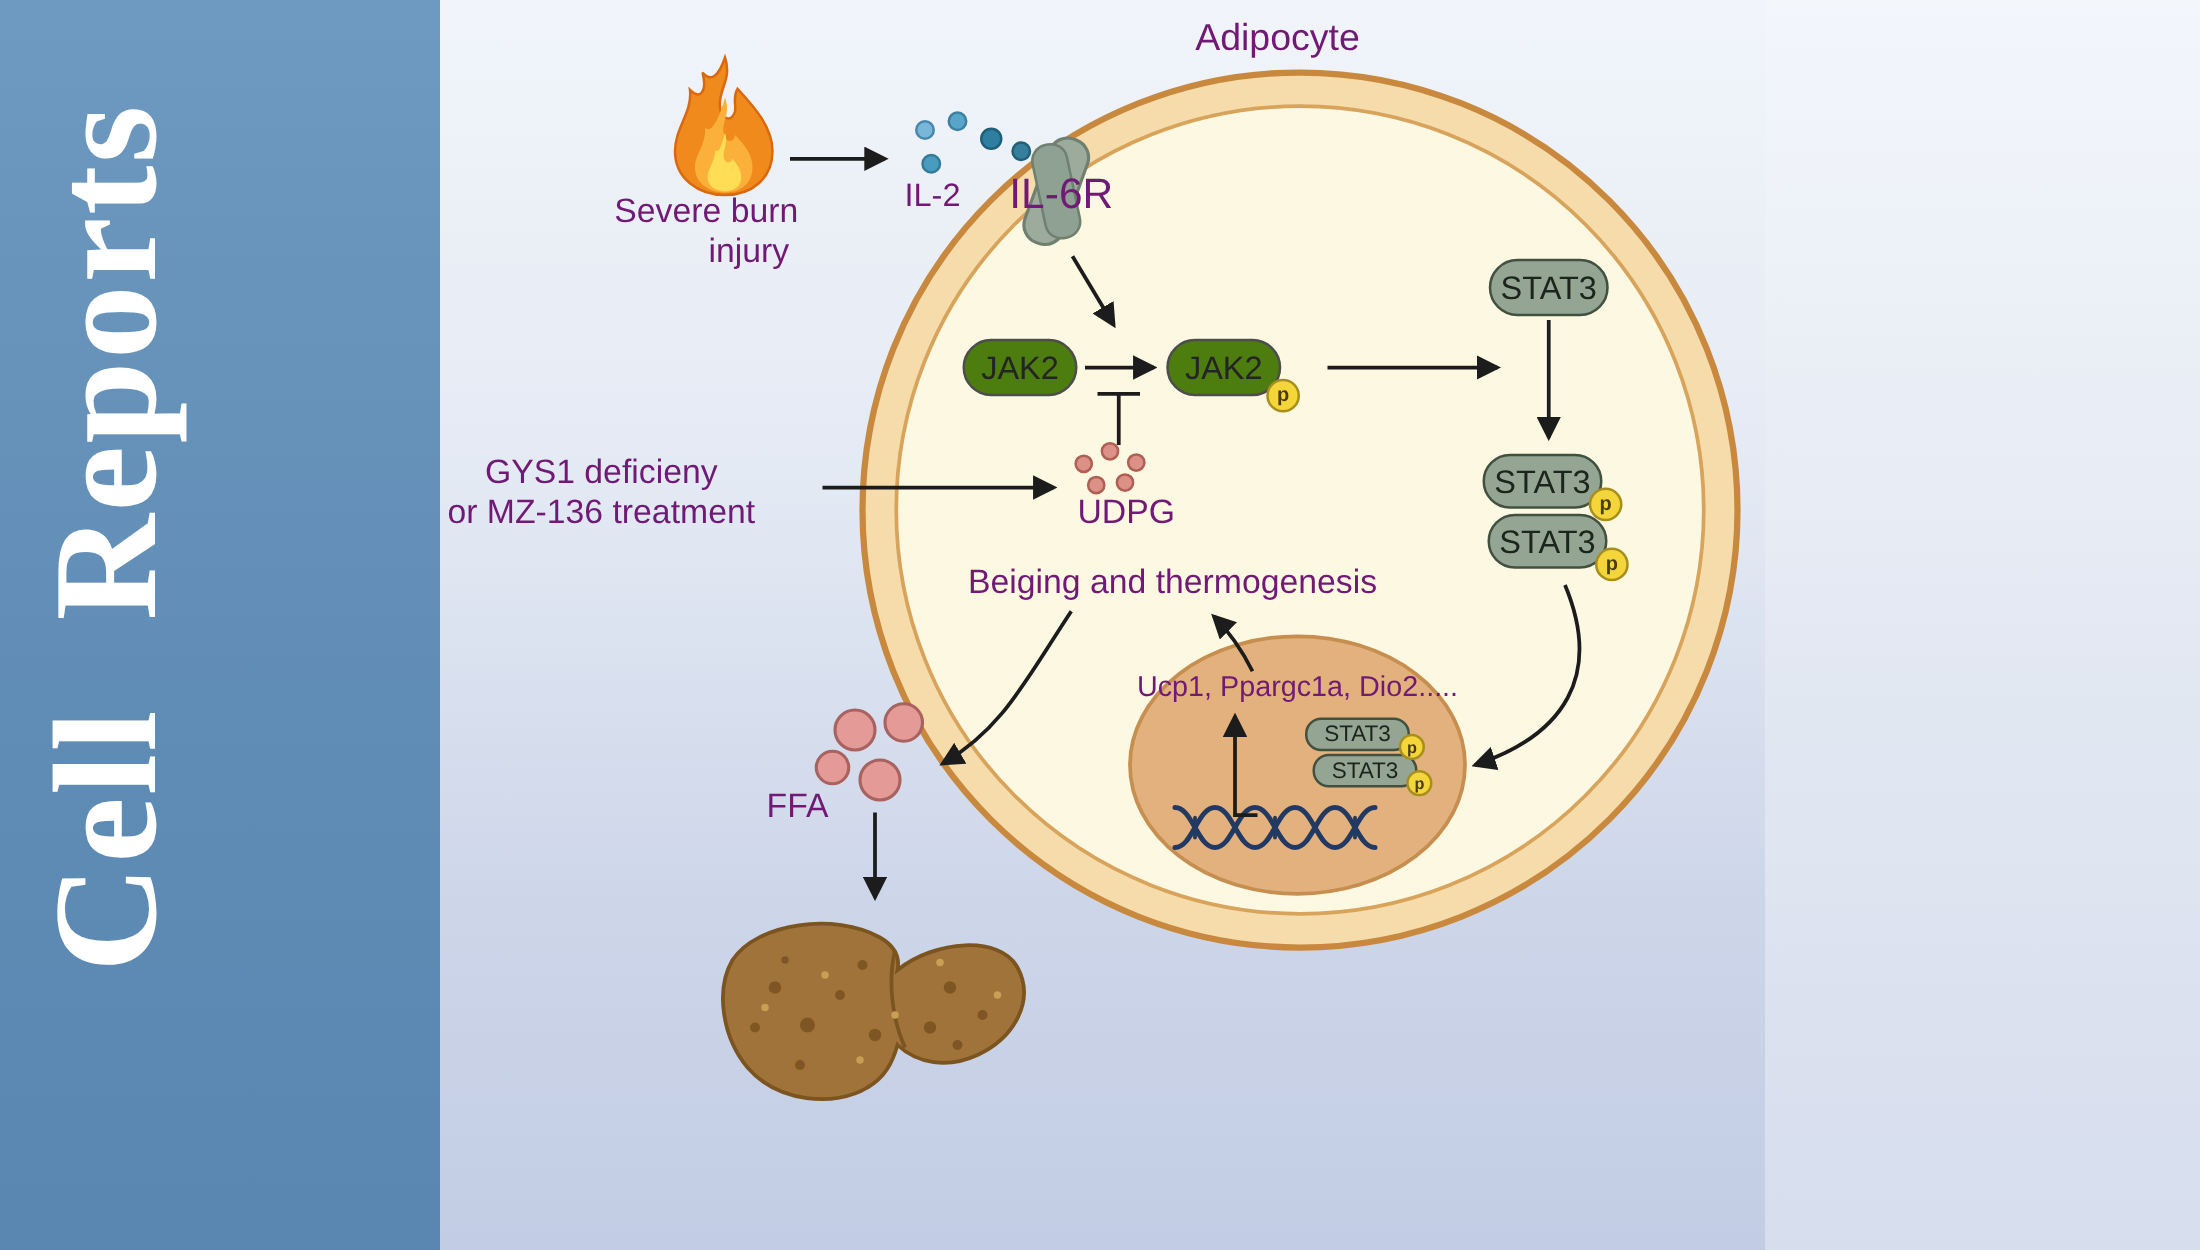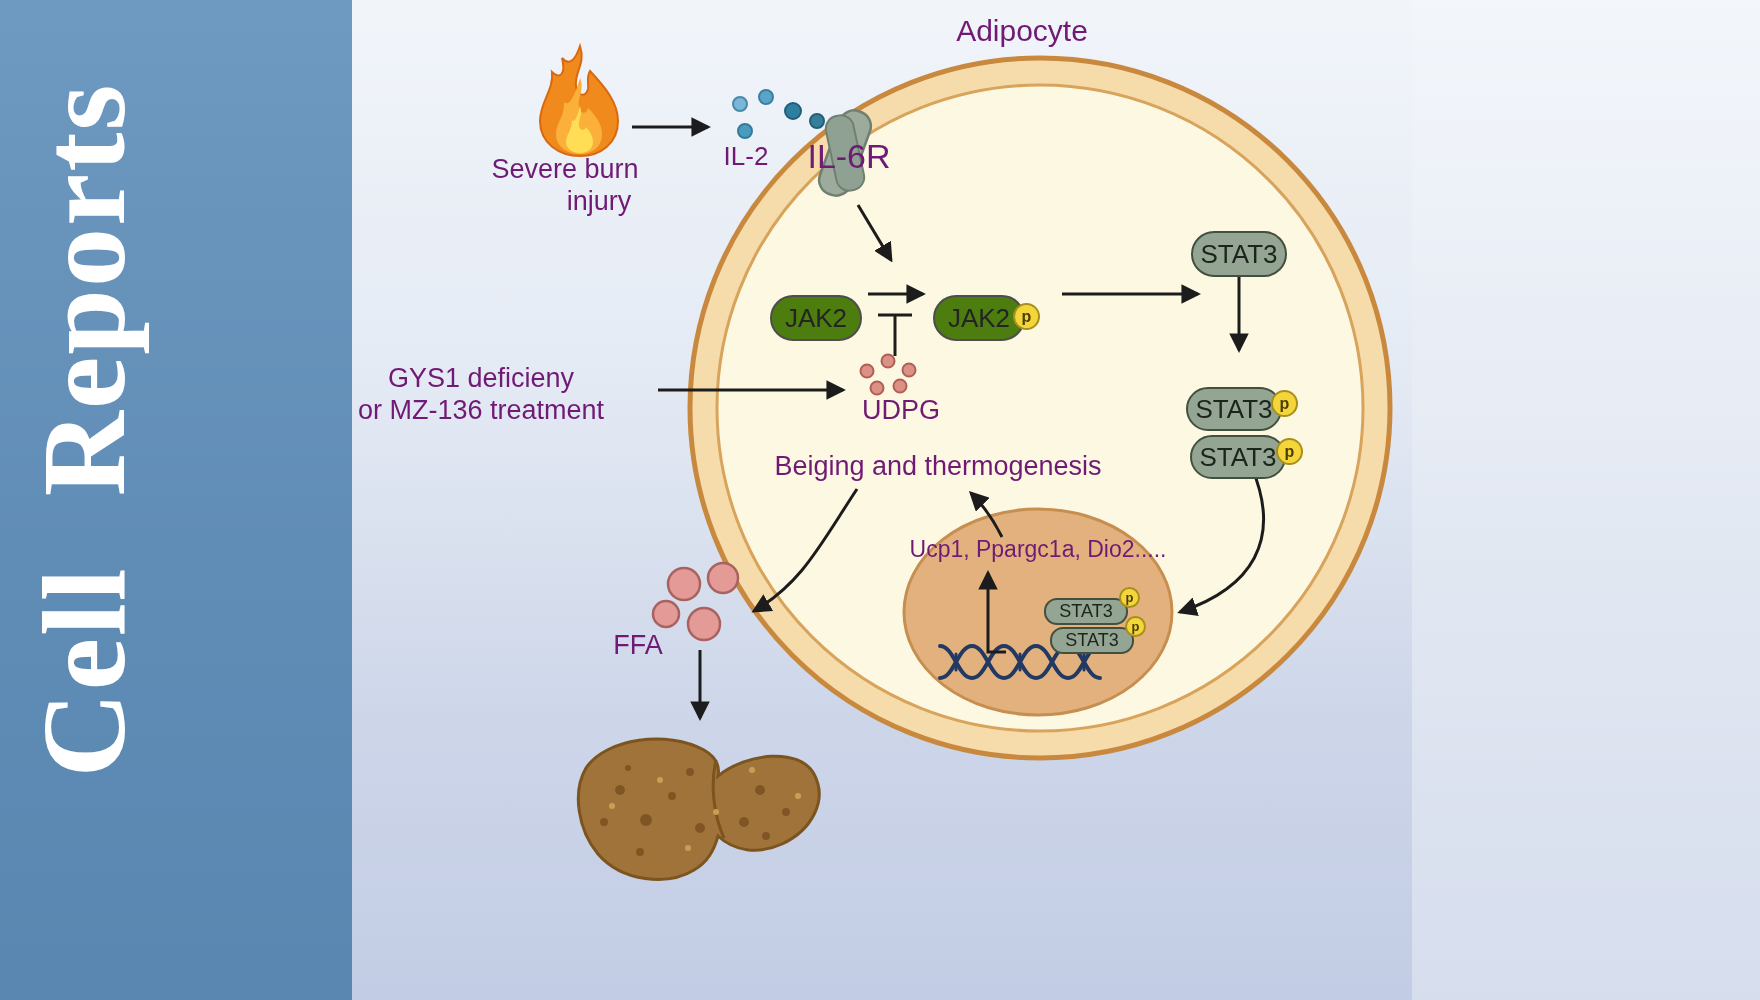--- a/index.html
+++ b/index.html
@@ -26,21 +26,21 @@
     position:absolute;left:1412px;top:0;width:348px;height:1000px;
     background:linear-gradient(180deg,#f3f6fb 0%,#e2e8f2 55%,#d6dded 100%);
   }
   svg.diagram{position:absolute;left:0;top:0;z-index:1;}
   .lbl{
     position:absolute;transform:translate(-50%,-50%);
     color:#701a75;white-space:nowrap;z-index:3;
   }
   .pill{
     position:absolute;display:flex;align-items:center;justify-content:center;
-    border-radius:23px;color:#242424;z-index:3;box-sizing:border-box;margin-top:24px;
+    border-radius:23px;color:#242424;z-index:3;box-sizing:border-box;
   }
   .pill.pink{background:#4d7c0f;border:2.5px solid #4d4d4d;}
   .pill.green{background:#94a594;border:2.5px solid #42513f;color:#1c251c;}
   .pill.small{border-radius:13px;border-width:2px;font-size:18px;}
   .pcircle{
     position:absolute;border-radius:50%;background:#f4d63a;border:2px solid #a88f1d;
     display:flex;align-items:center;justify-content:center;
     font-weight:bold;color:#4a3d07;z-index:4;box-sizing:border-box;
   }
   .pcircle.big{width:27px;height:27px;font-size:16px;}

